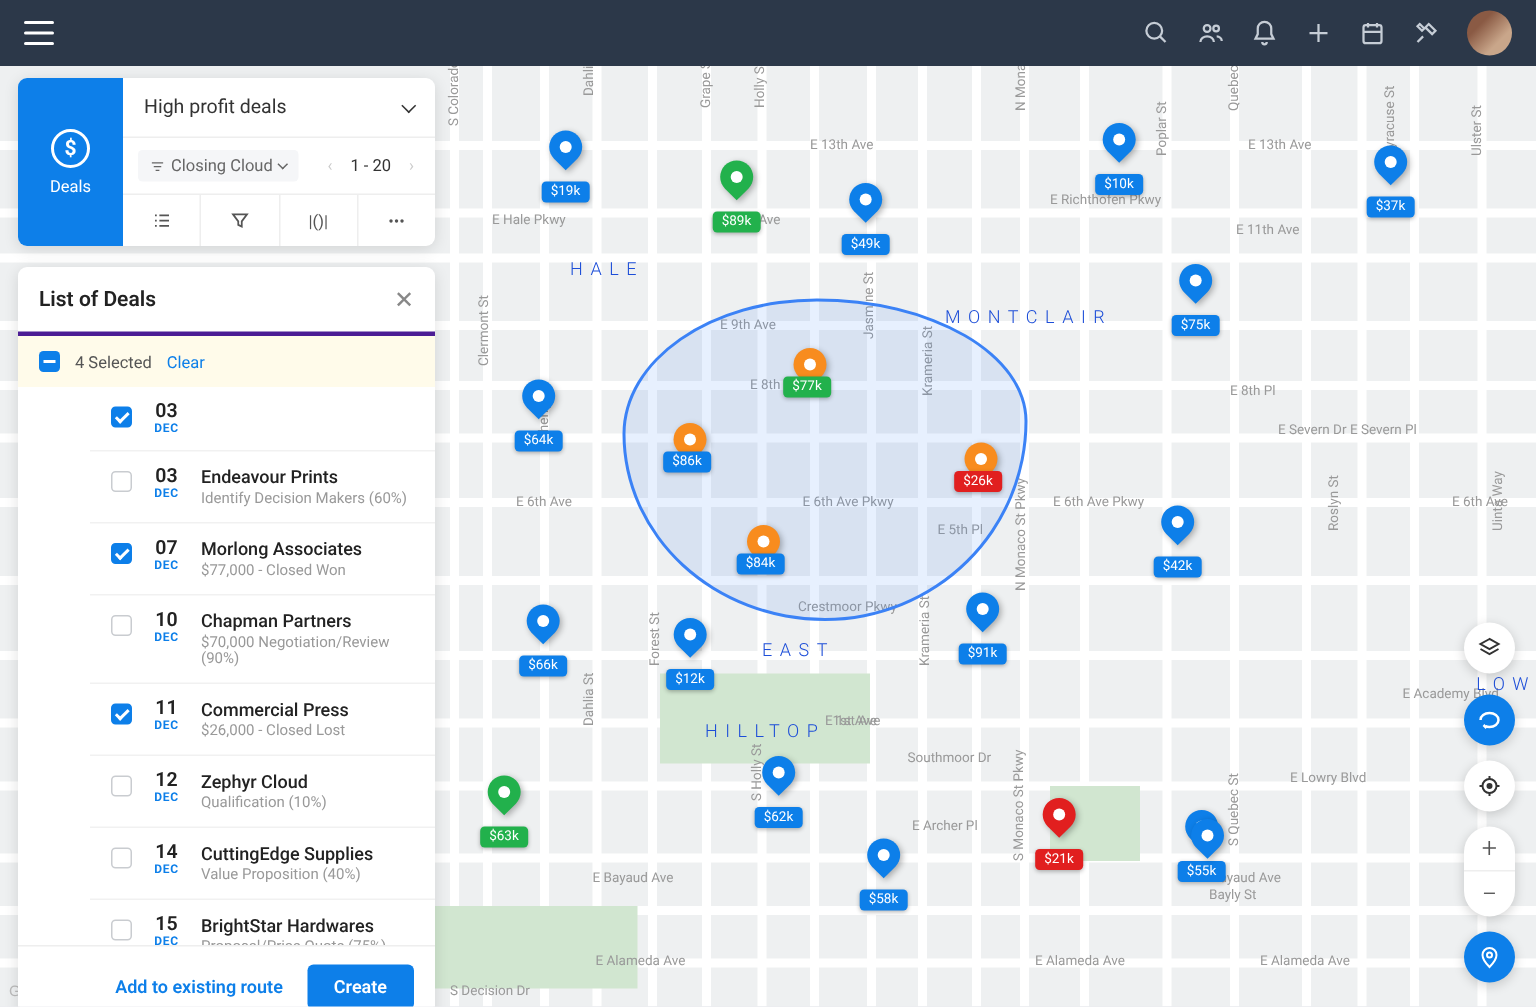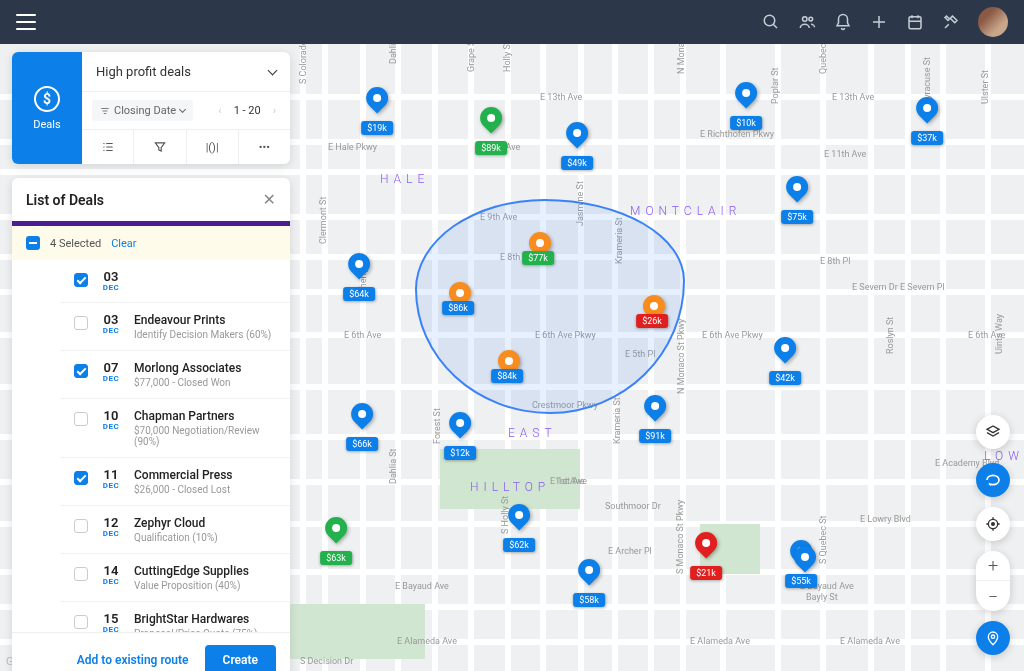--- a/index.html
+++ b/index.html
@@ -15,21 +15,21 @@
     .topbar-icon svg { width: 100%; height: 100%; }
     .avatar { width: 30px; height: 30px; border-radius: 50%; background: linear-gradient(135deg, #8a5a44 30%, #c9a68a 70%); cursor: pointer; }
 
     
     .map { position: absolute; top: 44px; left: 0; right: 0; bottom: 0; background: #eef0f1; overflow: hidden; }
     .map-grid { position: absolute; inset: 0; }
     .map-road-h { position: absolute; left: 0; right: 0; height: 6px; background: #fff; }
     .map-road-v { position: absolute; top: 0; bottom: 0; width: 6px; background: #fff; }
     .map-park { position: absolute; background: #d1e6d0; }
     .map-label { position: absolute; font-size: 9px; color: #999; white-space: nowrap; }
-    .map-city { position: absolute; font-size: 12px; color: #8b5cf6; letter-spacing: 5px; font-weight: 300; }
+    .map-city { position: absolute; font-size: 12px; color: #1d4ed8; letter-spacing: 5px; font-weight: 300; }
     .google-logo { position: absolute; left: 6px; bottom: 4px; font-size: 10px; color: #bbb; font-family: Arial; }
 
     
     .lasso { position: absolute; border: 2px solid #3b82f6; background: rgba(59,130,246,0.12); border-radius: 48% 52% 50% 50% / 42% 38% 62% 58%; }
 
     
     .pin { position: absolute; transform: translate(-50%, -100%); display: flex; flex-direction: column; align-items: center; cursor: pointer; }
     .pin-marker { width: 22px; height: 30px; position: relative; }
     .pin-drop { width: 22px; height: 22px; border-radius: 50% 50% 50% 0; transform: rotate(-45deg); box-shadow: 0 2px 4px rgba(0,0,0,0.3); display: flex; align-items: center; justify-content: center; }
     .pin-dot { width: 8px; height: 8px; background: #fff; border-radius: 50%; transform: rotate(45deg); }
@@ -49,21 +49,21 @@
     .sort-row { display: flex; align-items: center; padding: 8px 10px; border-bottom: 1px solid #eee; gap: 8px; font-size: 11px; color: #666; }
     .sort-btn { display: flex; align-items: center; gap: 4px; padding: 4px 8px; border-radius: 3px; background: #f5f6f8; cursor: pointer; }
     .pager { display: flex; align-items: center; gap: 8px; margin-left: auto; font-size: 11px; color: #333; }
     .pager-ctrl { color: #ccc; cursor: pointer; padding: 0 4px; }
     .toolbar-row { display: flex; }
     .toolbar-cell { flex: 1; padding: 10px 0; display: flex; align-items: center; justify-content: center; border-right: 1px solid #eee; color: #555; cursor: pointer; font-size: 11px; }
     .toolbar-cell:last-child { border-right: none; }
 
     
     .list-card { margin-top: 14px; background: #fff; border-radius: 6px; box-shadow: 0 2px 10px rgba(0,0,0,0.12); display: flex; flex-direction: column; overflow: hidden; }
-    .list-title-row { padding: 12px 14px; border-bottom: 5px solid #4c1d95; display: flex; align-items: center; justify-content: space-between; }
+    .list-title-row { padding: 12px 14px; border-bottom: 3px solid #4c1d95; display: flex; align-items: center; justify-content: space-between; }
     .list-title { font-size: 14px; font-weight: 600; color: #222; }
     .close-x { color: #888; cursor: pointer; font-size: 16px; }
     .selection-bar { background: #fffbea; padding: 10px 14px; display: flex; align-items: center; gap: 10px; font-size: 11px; }
     .check-toggle { width: 14px; height: 14px; background: #0d7fe9; border-radius: 3px; position: relative; cursor: pointer; }
     .check-toggle::after { content: ""; position: absolute; left: 3px; right: 3px; top: 6px; height: 2px; background: #fff; }
     .sel-count { color: #555; }
     .sel-clear { color: #0d7fe9; cursor: pointer; }
 
     .deal-list { max-height: 372px; overflow: hidden; padding-left: 48px; }
     .deal-row { display: flex; padding: 10px 14px; border-bottom: 1px solid #f1f1f1; gap: 10px; align-items: flex-start; cursor: pointer; }
@@ -434,21 +434,21 @@
     <div class="panel-header-right">
       <div class="view-select">
         <span>High profit deals</span>
         <span class="chevron down"></span>
       </div>
       <div class="sort-row">
         <div class="sort-btn">
           <svg width="10" height="10" viewBox="0 0 24 24" fill="none" stroke="currentColor" stroke-width="2">
               <path d="M3 6h18M6 12h12M9 18h6"></path>
             </svg>
-          <span>Closing Date</span>
+          <span>Closing Cloud</span>
           <span class="chevron down" style="padding:2px"></span>
         </div>
         <div class="pager">
           <span class="pager-ctrl">‹</span>
           <span>1 - 20</span>
           <span class="pager-ctrl">›</span>
         </div>
       </div>
       <div class="toolbar-row">
         <div class="toolbar-cell">

